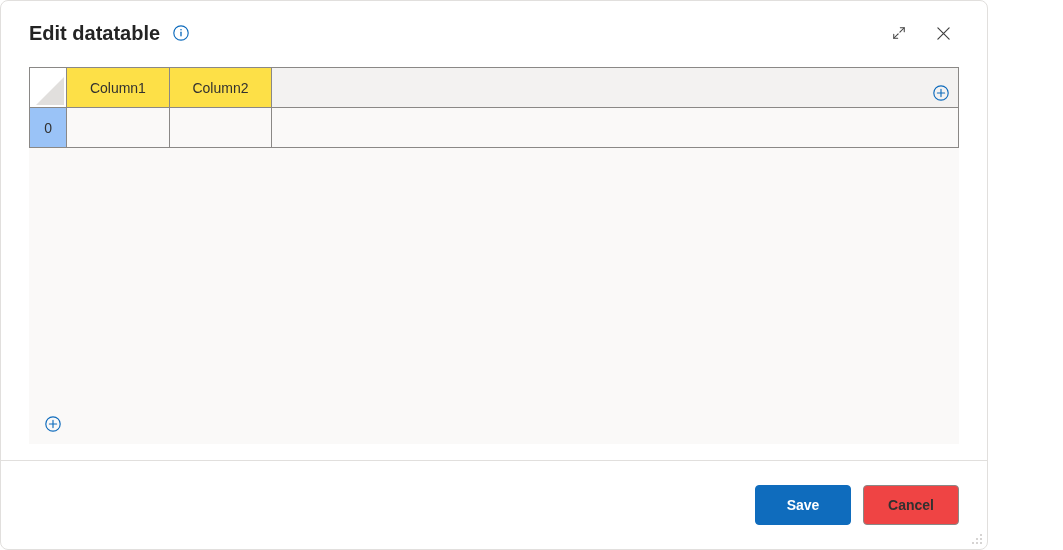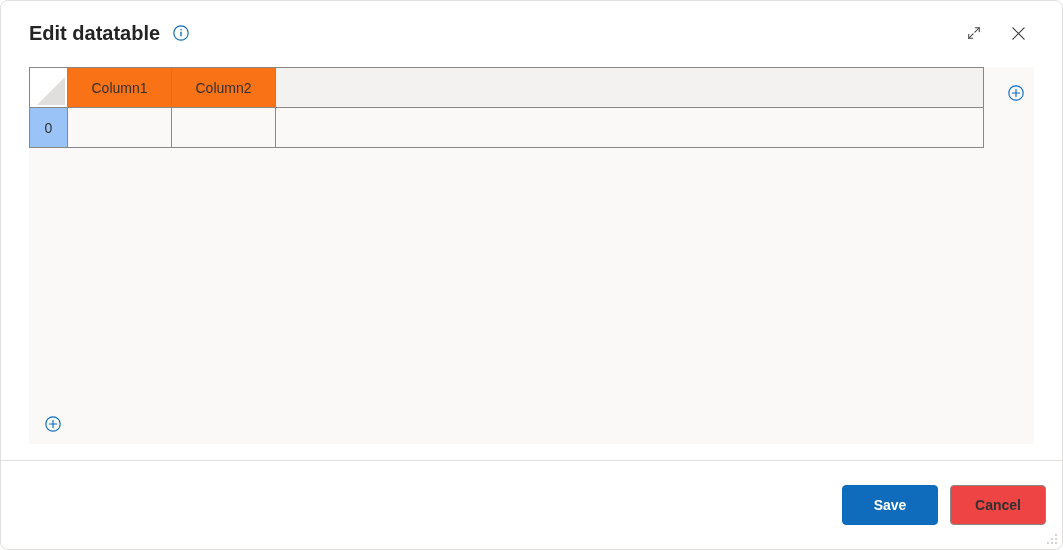--- a/index.html
+++ b/index.html
@@ -7,21 +7,21 @@
       margin: 0;
       padding: 0;
     }
     body {
       font-family: "Segoe UI", -apple-system, BlinkMacSystemFont, sans-serif;
       font-size: 14px;
       color: #323130;
       background: #fff;
     }
     .dialog {
-      width: 1063px;
+      width: 988px;
       height: 550px;
       border: 1px solid #e1dfdd;
       border-radius: 8px;
       display: flex;
       flex-direction: column;
       overflow: hidden;
     }
     .dialog-header {
       display: flex;
       align-items: center;
@@ -109,21 +109,21 @@
       position: absolute;
       right: 2px;
       bottom: 2px;
       width: 0;
       height: 0;
       border-style: solid;
       border-width: 0 0 28px 28px;
       border-color: transparent transparent #e1dfdd transparent;
     }
     .col-header {
-      background: #f97316;
+      background: #fde047;
       font-weight: 400;
       color: #323130;
       text-align: center;
       width: 104px;
     }
     .col-header-wide {
       background: #f3f2f1;
       font-weight: 400;
       color: #323130;
       text-align: center;
@@ -136,21 +136,21 @@
       color: #323130;
       width: 38px;
       height: 36px;
     }
     .data-cell {
       background: #faf9f8;
       height: 36px;
     }
     .dialog-footer {
       border-top: 1px solid #e1dfdd;
-      padding: 24px 16px;
+      padding: 24px 28px;
       display: flex;
       justify-content: flex-end;
       gap: 12px;
       position: relative;
     }
     .btn {
       min-width: 96px;
       height: 40px;
       padding: 0 24px;
       border-radius: 4px;

